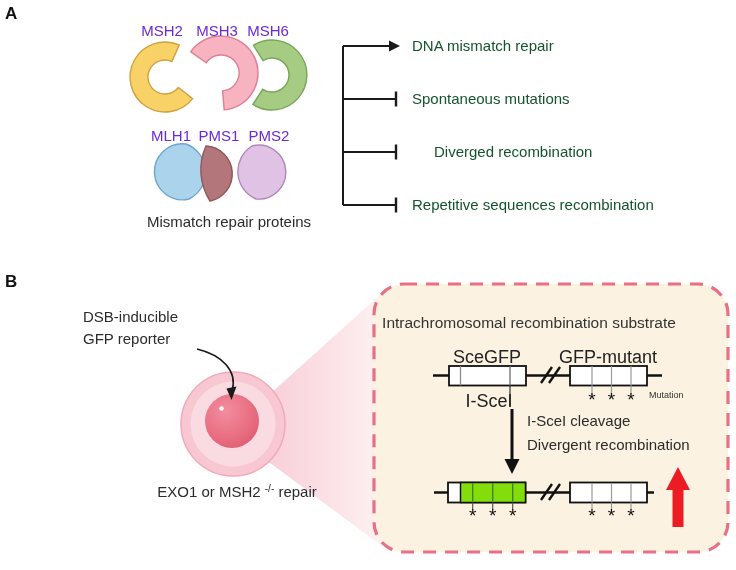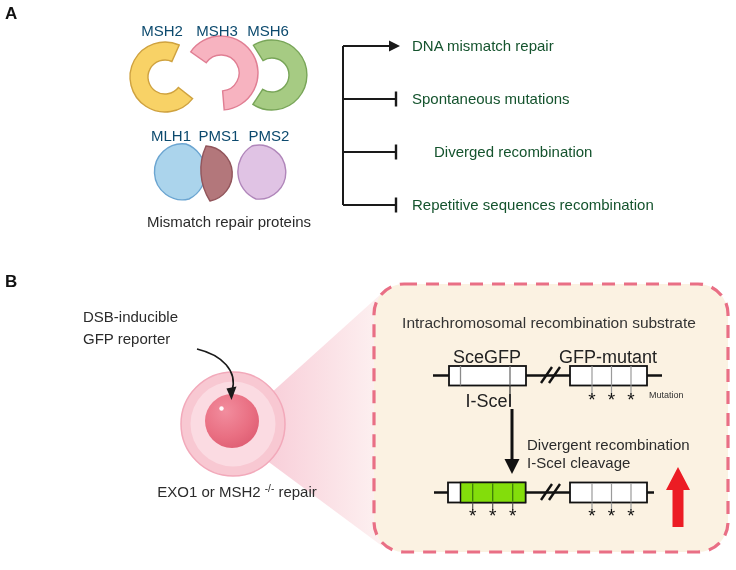--- a/index.html
+++ b/index.html
@@ -7,21 +7,21 @@
     position:relative;
     width:736px;height:570px;
     background:#ffffff;
     font-family:"Liberation Sans", sans-serif;
     color:#2a2a2a;
     overflow:hidden;
   }
   svg{position:absolute;left:0;top:0;}
   .lbl{position:absolute;z-index:2;white-space:nowrap;line-height:1.25;}
   .panel-letter{font-size:17px;font-weight:bold;color:#111;}
-  .protein{font-size:15px;transform:translateX(-50%);color:#0c4a6e;}
+  .protein{font-size:15px;transform:translateX(-50%);color:#6d28d9;}
   .caption{font-size:15px;transform:translateX(-50%);color:#2b2b2b;}
   .outcome{font-size:15px;color:#14532d;}
   .ctext{font-size:15px;color:#2b2b2b;}
   .center{transform:translateX(-50%);}
   .gene{font-size:18px;transform:translateX(-50%);color:#222;}
   .small{font-size:9px;color:#333;}
   .title{font-size:15.5px;color:#333;transform:translateX(-50%);}
   .ast{position:absolute;z-index:2;font-size:19px;color:#111;transform:translateX(-50%);line-height:1;}
   .sup{font-size:10px;position:relative;top:-5px;}
 </style>
@@ -153,28 +153,28 @@
   <div class="lbl outcome" style="left:434px;top:143px;">Diverged recombination</div>
   <div class="lbl outcome" style="left:412px;top:196px;">Repetitive sequences recombination</div>
 
   <div class="lbl panel-letter" style="left:5px;top:271px;">B</div>
 
   <div class="lbl ctext" style="left:83px;top:308px;">DSB-inducible</div>
   <div class="lbl ctext" style="left:83px;top:330px;">GFP reporter</div>
 
   <div class="lbl ctext center" style="left:237px;top:483px;"><span>EXO1 or MSH2</span>&nbsp;<span class="sup">-/-</span><span> repair</span></div>
 
-  <div class="lbl title" style="left:549px;top:313px;">Intrachromosomal recombination substrate</div>
+  <div class="lbl title" style="left:529px;top:313px;">Intrachromosomal recombination substrate</div>
 
   <div class="lbl gene" style="left:487px;top:346px;">SceGFP</div>
   <div class="lbl gene" style="left:608px;top:346px;">GFP-mutant</div>
   <div class="lbl gene" style="left:489px;top:390px;">I-SceI</div>
   <div class="lbl small" style="left:649px;top:390px;">Mutation</div>
 
-  <div class="lbl ctext" style="left:527px;top:412px;margin-top:42px;">I-SceI cleavage</div>
+  <div class="lbl ctext" style="left:527px;top:412px;">I-SceI cleavage</div>
   <div class="lbl ctext" style="left:527px;top:436px;">Divergent recombination</div>
 
   <span class="ast" style="left:592px;top:390px;">*</span>
   <span class="ast" style="left:611.5px;top:390px;">*</span>
   <span class="ast" style="left:631px;top:390px;">*</span>
 
   <span class="ast" style="left:472.7px;top:506px;">*</span>
   <span class="ast" style="left:492.7px;top:506px;">*</span>
   <span class="ast" style="left:512.7px;top:506px;">*</span>
 

